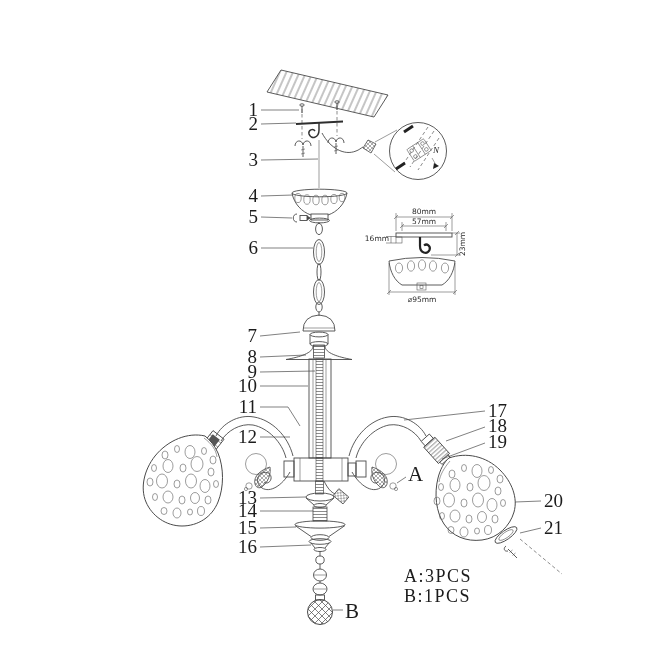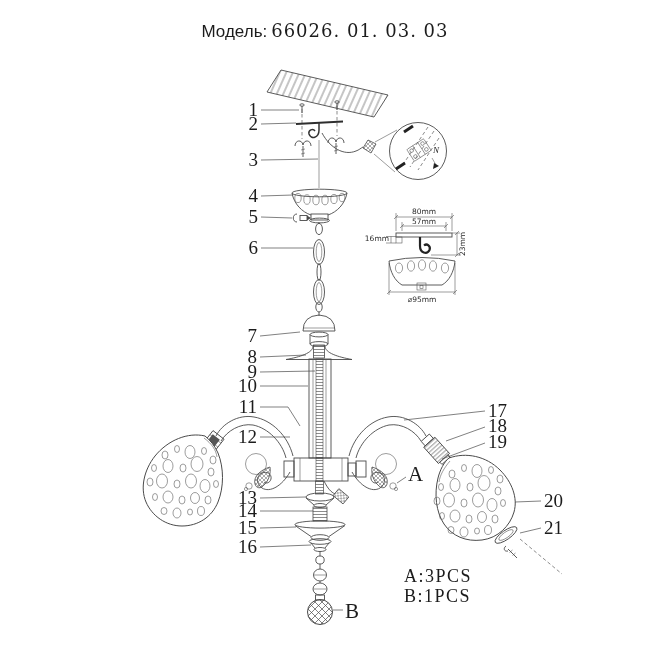--- a/index.html
+++ b/index.html
@@ -17,24 +17,20 @@
   .callout{font-family:"Liberation Serif",serif;font-size:19px;fill:#1c1c1c;}
   .letter{font-family:"Liberation Serif",serif;font-size:21px;fill:#1c1c1c;}
   .legend{font-family:"Liberation Serif",serif;font-size:18px;fill:#1c1c1c;letter-spacing:1.5px;}
   .dim{font-family:"DejaVu Sans",sans-serif;font-size:7.5px;fill:#2a2a2a;}
   .nlab{font-family:"Liberation Serif",serif;font-style:italic;font-size:9px;fill:#222;}
 </style>
 </head>
 <body>
 
 <div id="stage">
-  <div id="title">
-    <span class="lbl">Модель:</span>
-    <span class="val">66026. 01. 03. 03</span>
-  </div>
 
   <svg width="650" height="650" viewBox="0 0 650 650">
     <defs>
       <pattern id="hatch" width="6" height="6" patternUnits="userSpaceOnUse" patternTransform="rotate(24)">
         <path d="M3,0 V6" stroke="#6e6e6e" stroke-width="0.8"></path>
       </pattern>
       <pattern id="threads" width="5" height="3" patternUnits="userSpaceOnUse">
         <path d="M0,1.5 H5" stroke="#5a5a5a" stroke-width="0.7"></path>
       </pattern>
       <pattern id="ticks" width="3.2" height="6" patternUnits="userSpaceOnUse">

